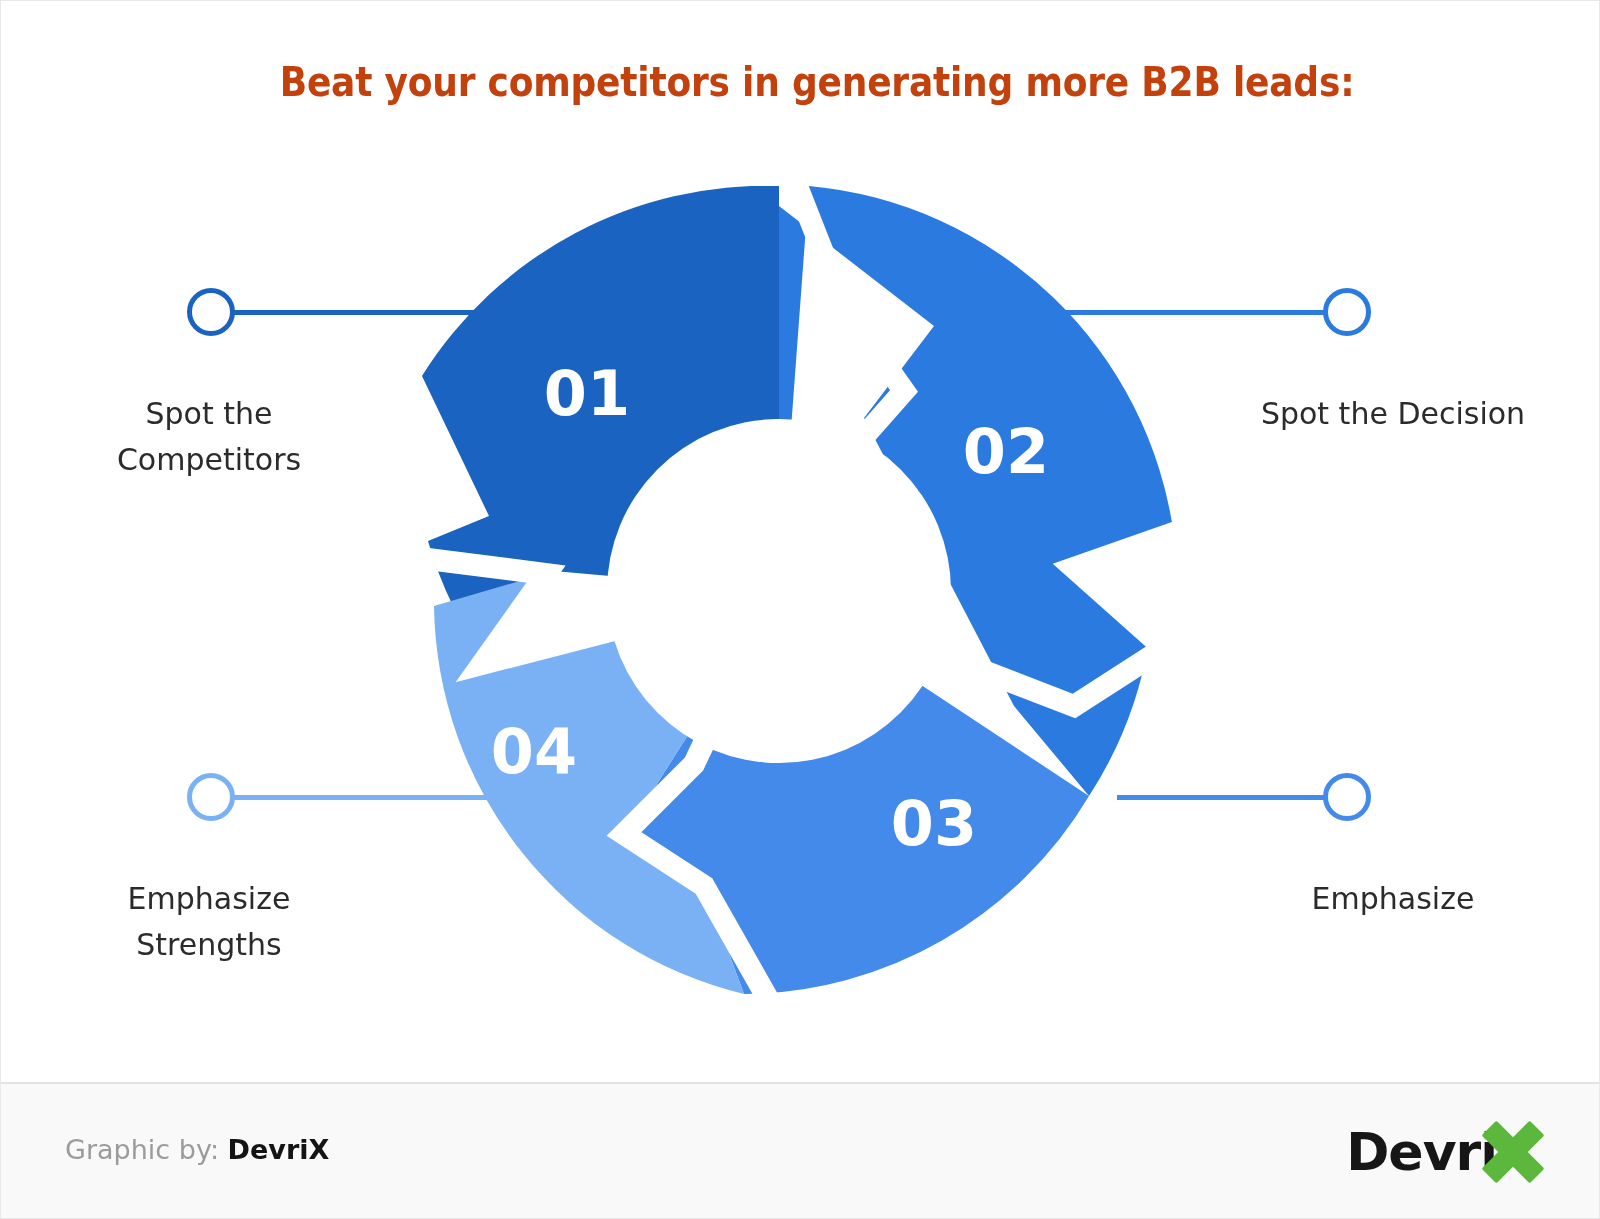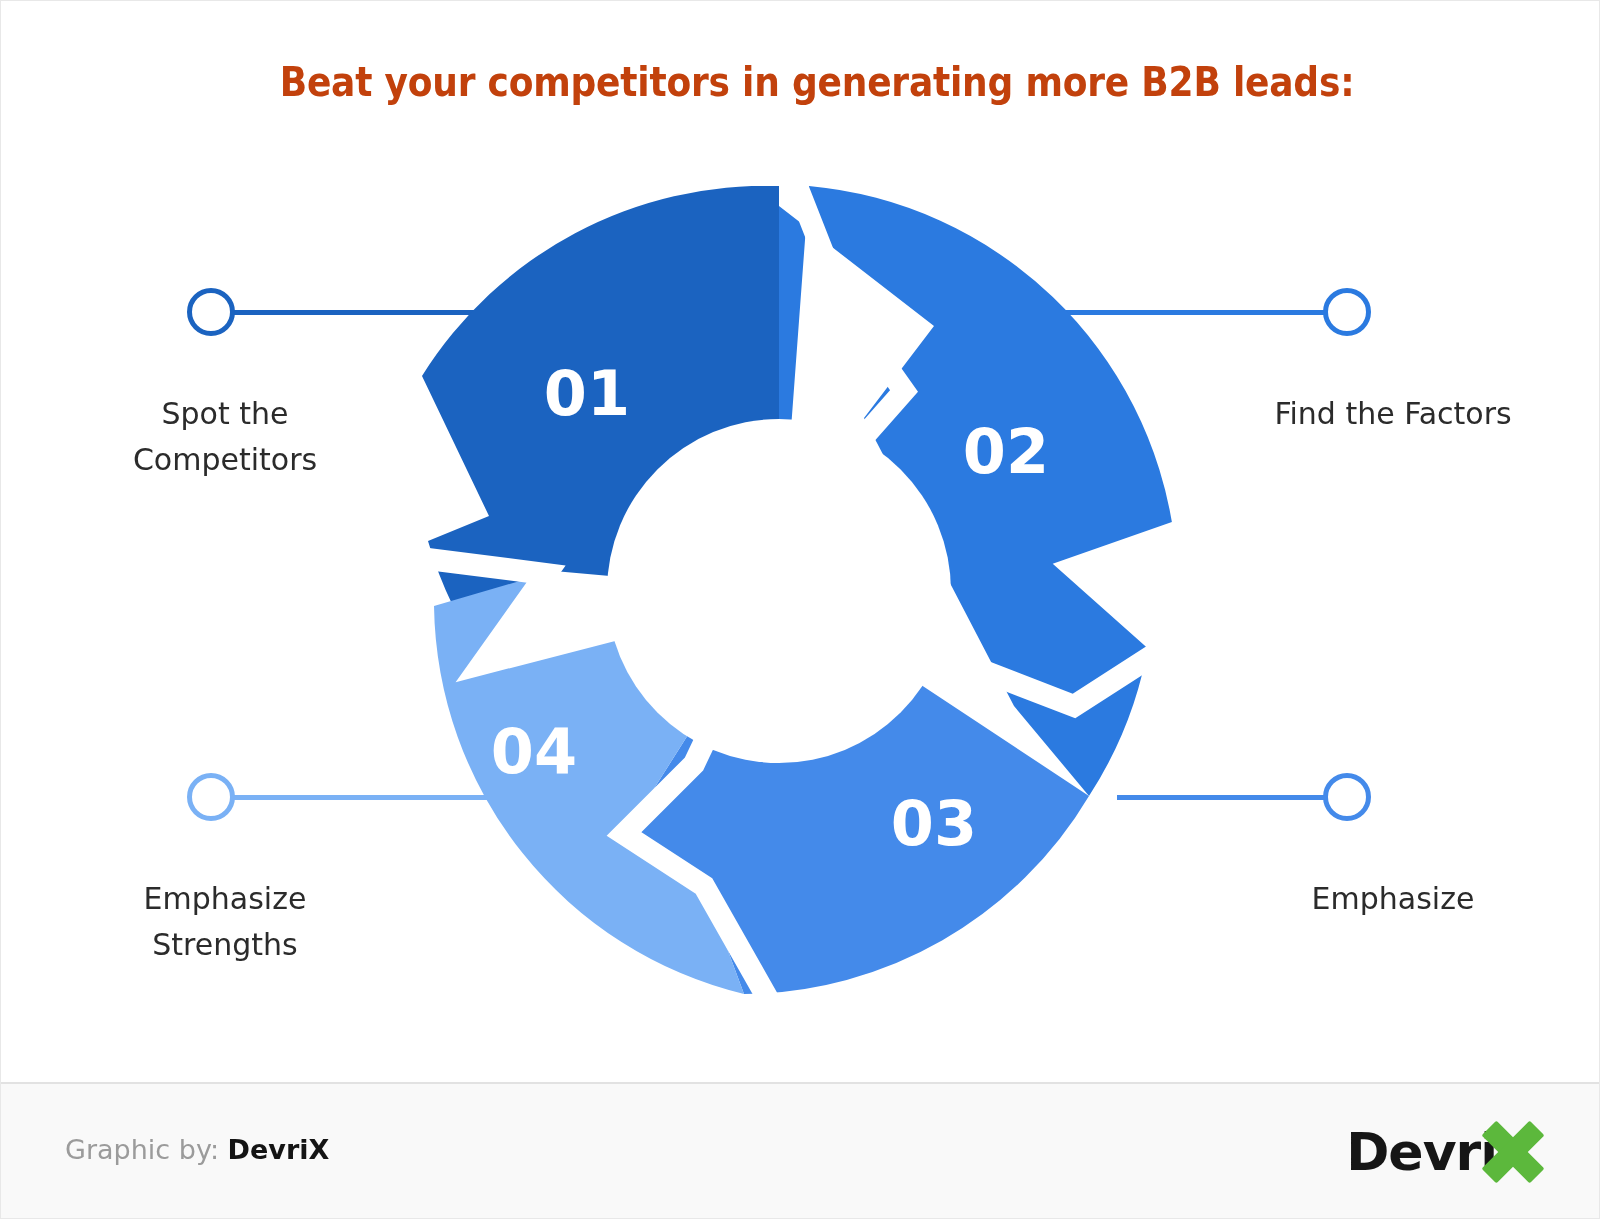--- a/index.html
+++ b/index.html
@@ -79,21 +79,21 @@
   
   .callout-label {
     position: absolute;
     width: 340px;
     text-align: center;
     font-size: 30px;
     line-height: 1.52;
     color: #2b2b2b;
     font-family: "DejaVu Sans", "Liberation Sans", sans-serif;
   }
-  .callout-left  { left: 54px; }
+  .callout-left  { left: 38px; }
   .callout-right { left: 1222px; }
 
   
   #footer {
     position: absolute;
     left: 0;
     bottom: 0;
     width: 1600px;
     height: 136px;
     background: #f9f9f9;
@@ -229,21 +229,21 @@
       <text class="seg-number" x="560" y="642" text-anchor="middle" dominant-baseline="middle">03</text>
       <text class="seg-number" x="160" y="570" text-anchor="middle" dominant-baseline="middle">04</text>
     </svg>
 
     <div class="callout-label callout-left" style="top:250px;">
       <div>Spot the</div>
       <div>Competitors</div>
     </div>
 
     <div class="callout-label callout-right" style="top:250px;">
-      <div>Find the Factors</div>
+      <div>Spot the Decision</div>
     </div>
 
     <div class="callout-label callout-left" style="top:735px;">
       <div>Emphasize</div>
       <div>Strengths</div>
     </div>
 
     <div class="callout-label callout-right" style="top:735px;">
       <div>Emphasize</div>
     </div>

